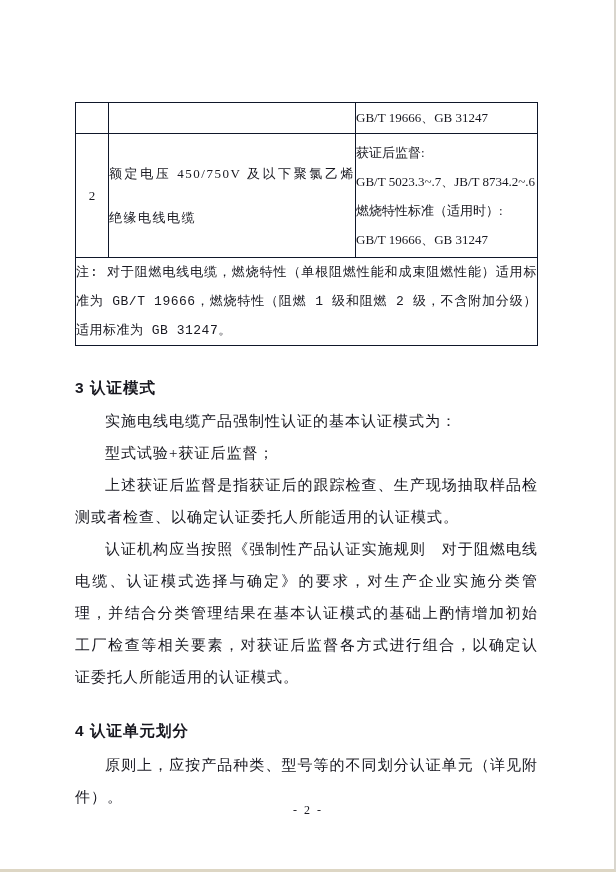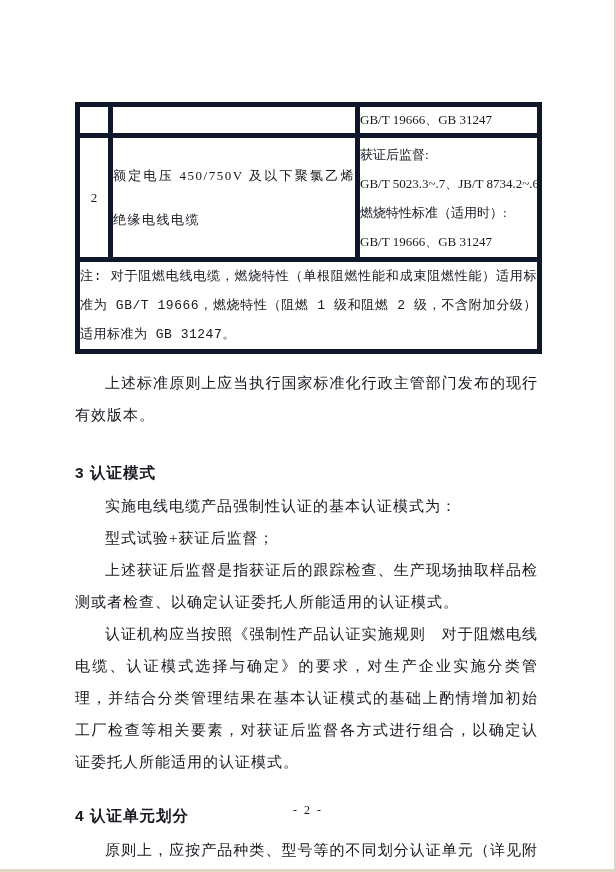--- a/index.html
+++ b/index.html
@@ -21,21 +21,21 @@
     top: 102px;
     width: 463px;
   }
   table.cert-table {
     border-collapse: collapse;
     table-layout: fixed;
     width: 462px;
     font-size: 13px;
   }
   table.cert-table td {
-    border: 5px solid #0f172a;
+    border: 1px solid #0f172a;
     vertical-align: middle;
     padding: 0;
     overflow: hidden;
   }
   td.cell-idx { text-align: center; }
   td.cell-prod {
     padding: 0 7px;
     line-height: 44px;
     letter-spacing: 1.5px;
     text-align: justify;
@@ -112,21 +112,20 @@
         <div class="std-line">燃烧特性标准（适用时）:</div>
         <div class="std-line">GB/T 19666、GB 31247</div>
       </td>
     </tr>
     <tr style="height:58px">
       <td class="cell-note" colspan="3">注: 对于阻燃电线电缆，燃烧特性（单根阻燃性能和成束阻燃性能）适用标准为 GB/T 19666，燃烧特性（阻燃 1 级和阻燃 2 级，不含附加分级）适用标准为 GB 31247。</td>
     </tr>
   </tbody>
     </table>
 
-  <p class="para para-first">上述标准原则上应当执行国家标准化行政主管部门发布的现行有效版本。</p>
 
   <h3 class="heading heading-3">3 认证模式</h3>
   <p class="para">实施电线电缆产品强制性认证的基本认证模式为：</p>
   <p class="para">型式试验+获证后监督；</p>
   <p class="para">上述获证后监督是指获证后的跟踪检查、生产现场抽取样品检测或者检查、以确定认证委托人所能适用的认证模式。</p>
   <p class="para">认证机构应当按照《强制性产品认证实施规则　对于阻燃电线电缆、认证模式选择与确定》的要求，对生产企业实施分类管理，并结合分类管理结果在基本认证模式的基础上酌情增加初始工厂检查等相关要素，对获证后监督各方式进行组合，以确定认证委托人所能适用的认证模式。</p>
 
   <h3 class="heading heading-4">4 认证单元划分</h3>
   <p class="para">原则上，应按产品种类、型号等的不同划分认证单元（详见附件）。</p>
 

